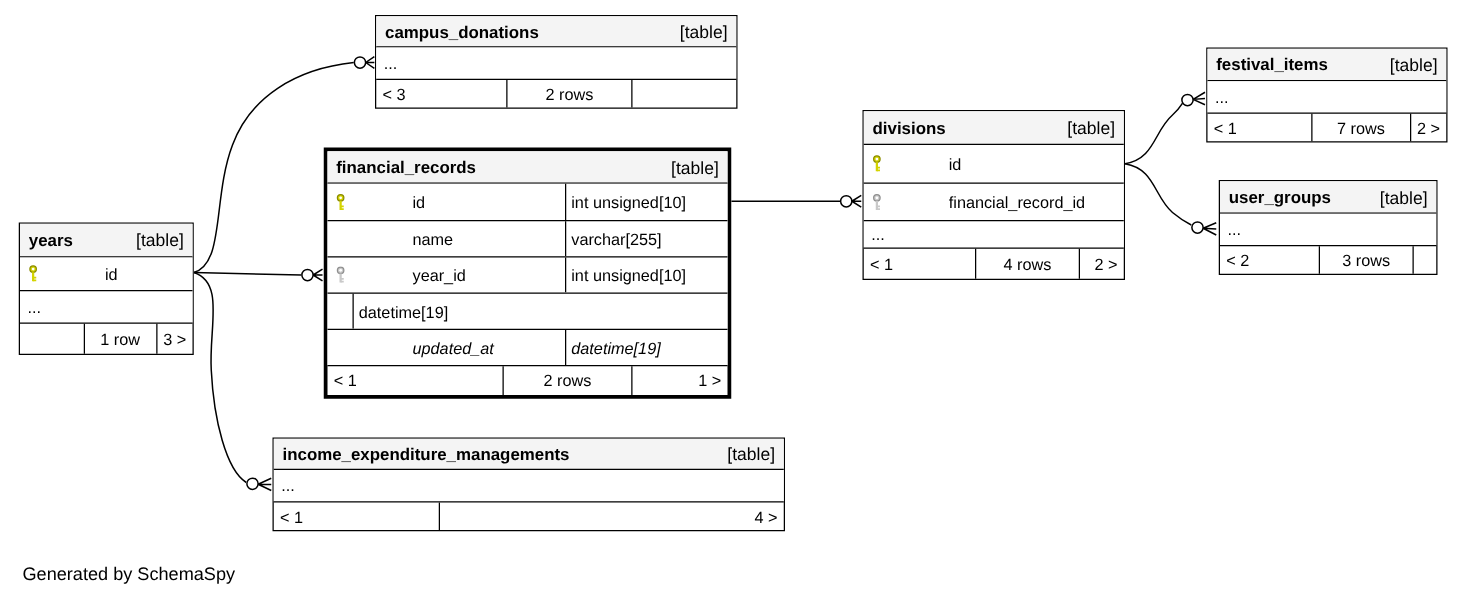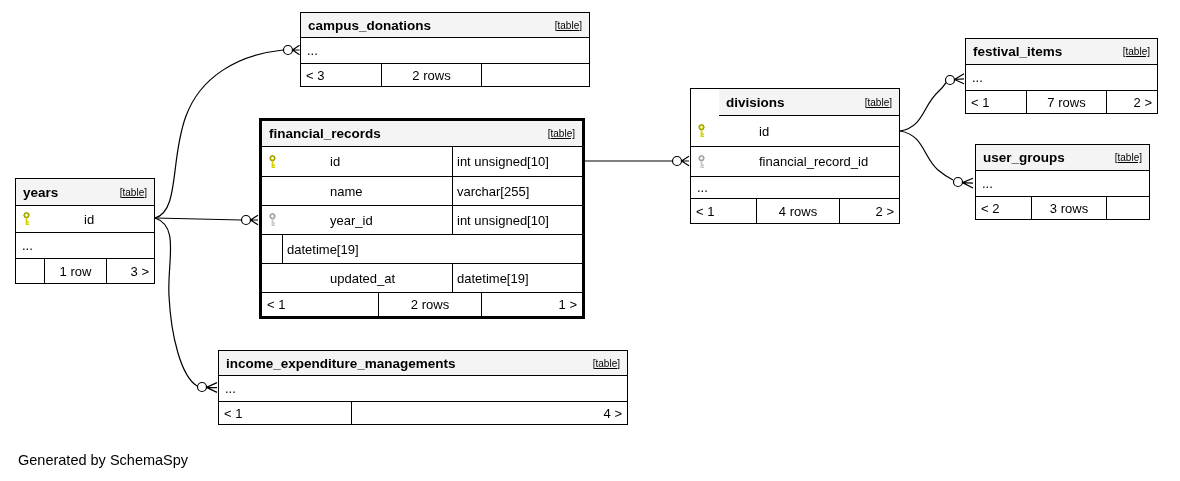--- a/index.html
+++ b/index.html
@@ -13,21 +13,21 @@
     position:absolute;border:1px solid #000;background:#fff;
     box-sizing:border-box;display:flex;flex-direction:column;cursor:pointer;
   }
   .tnode.main{border-width:3px;}
   .thead{
     background:#f4f4f4;border-bottom:1px solid #000;
     display:flex;align-items:center;justify-content:space-between;
     padding:0 7px;box-sizing:border-box;flex:0 0 auto;
   }
   .tname{font-weight:bold;font-size:13.5px;white-space:nowrap;}
-  .ttag{font-size:10px;white-space:nowrap;margin-left:14px;text-decoration:underline;}
+  .ttag{font-size:14px;white-space:nowrap;margin-left:14px;}
   .trow{
     display:flex;align-items:center;box-sizing:border-box;
     font-size:13px;flex:0 0 auto;background:#fff;white-space:nowrap;
   }
   .trow + .trow{border-top:1px solid #000;}
   .icon-slot{
     width:20px;flex:0 0 20px;display:flex;align-items:center;
     justify-content:center;align-self:stretch;
   }
   .cname{flex:1;overflow:hidden;padding-left:48px;}
@@ -36,21 +36,21 @@
     border-left:1px solid #000;align-self:stretch;display:flex;
     align-items:center;padding:0 4px;box-sizing:border-box;flex:0 0 auto;
   }
   .tfoot{
     border-top:1px solid #000;display:flex;align-items:stretch;
     font-size:13px;box-sizing:border-box;flex:0 0 auto;white-space:nowrap;
   }
   .fcell{display:flex;align-items:center;box-sizing:border-box;padding:0 5px;}
   .fcell + .fcell{border-left:1px solid #000;}
   .f0{justify-content:flex-start;}
-  .f1{justify-content:center;}
+  .f1{justify-content:center;margin-left:24px;}
   .f2{justify-content:flex-end;flex:1;}
   .caption{
     position:absolute;left:18px;top:452px;font-size:14.5px;white-space:nowrap;
   }
 </style>
 </head>
 <body>
 
 <svg class="edges" width="1180" height="481" viewBox="0 0 1180 481">
   <g stroke="#000" stroke-width="1.2" fill="none">
@@ -156,34 +156,34 @@
           <line x1="4.5" y1="12.3" x2="7" y2="12.3" stroke="#c9c9c9" stroke-width="1.4"></line>
         </svg>
       </div>
       <div class="cname">year_id</div>
       <div class="ctype" style="width: 130px;">int unsigned[10]</div>
     </div>
     <div class="trow" style="height: 29px;">
       <div class="icon-slot"></div>
       <div class="ctype" style="width: 130px;">datetime[19]</div>
     </div>
-    <div class="trow" style="height: 29px;">
+    <div class="trow" style="height: 29px; font-style: italic;">
       <div class="icon-slot"></div>
       <div class="cname">updated_at</div>
       <div class="ctype" style="width: 130px;">datetime[19]</div>
     </div>
     <div class="tfoot" style="height: 24px;">
       <div class="fcell f0" style="width: 116px;">&lt; 1</div>
       <div class="fcell f1" style="width: 103px;">2 rows</div>
       <div class="fcell f2">1 &gt;</div>
     </div>
   </div>
 
 <div class="tnode" style="left:690px;top:88px;width:210px;height:136px">
-    <div class="thead" style="height: 27px; margin-left: 28px;">
+    <div class="thead" style="height: 27px;">
       <div class="tname">divisions</div>
       <div class="ttag">[table]</div>
     </div>
     <div class="trow" style="height: 30px;">
       <div class="icon-slot">
         <svg width="9" height="14" viewBox="0 0 9 14">
           <circle cx="4.5" cy="3.2" r="2.6" fill="#d4d400" stroke="#8b8b00" stroke-width="1"></circle>
           <circle cx="4.5" cy="3.2" r="1.1" fill="#fff"></circle>
           <line x1="4.5" y1="5.8" x2="4.5" y2="13" stroke="#d4d400" stroke-width="1.8"></line>
           <line x1="4.5" y1="10" x2="7" y2="10" stroke="#d4d400" stroke-width="1.4"></line>

